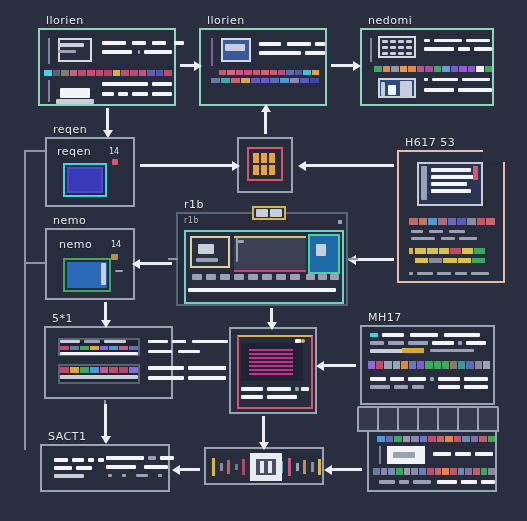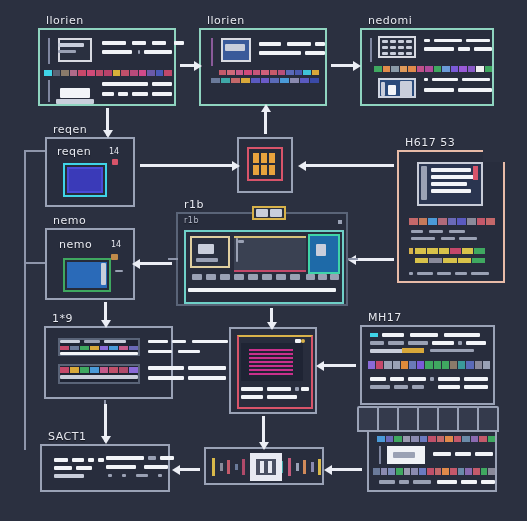--- a/index.html
+++ b/index.html
@@ -221,21 +221,21 @@
       <div class="bar" style="left:102px;top:12px;width:20px;height:3px;"></div>
       <div class="bar" style="left:126px;top:12px;width:14px;height:3px;"></div>
       <div class="bar" style="left:146px;top:12px;width:36px;height:3px;"></div>
       <div class="bar" style="left:102px;top:22px;width:24px;height:3px;"></div>
       <div class="bar" style="left:132px;top:22px;width:22px;height:3px;"></div>
       <div class="bar" style="left:102px;top:38px;width:36px;height:4px;"></div>
       <div class="bar" style="left:142px;top:38px;width:38px;height:4px;"></div>
       <div class="bar" style="left:102px;top:48px;width:36px;height:4px;"></div>
       <div class="bar" style="left:142px;top:48px;width:38px;height:4px;"></div>
     </div>
-    <div class="node-title" style="left:52px;top:312px;">1*9</div>
+    <div class="node-title" style="left:52px;top:312px;">5*1</div>
     <div class="frame" style="left:40px;top:444px;width:130px;height:48px;border:2px solid #9aa2b6;">
       <div class="bar" style="left:12px;top:12px;width:14px;height:4px;"></div>
       <div class="bar" style="left:30px;top:12px;width:12px;height:4px;"></div>
       <div class="bar" style="left:46px;top:12px;width:6px;height:4px;"></div>
       <div class="bar" style="left:56px;top:12px;width:6px;height:4px;"></div>
       <div class="bar" style="left:12px;top:20px;width:18px;height:4px;"></div>
       <div class="bar" style="left:34px;top:20px;width:16px;height:4px;"></div>
       <div class="bar mid" style="left:12px;top:28px;width:30px;height:4px;"></div>
       <div class="bar" style="left:64px;top:10px;width:38px;height:4px;"></div>
       <div class="bar dim" style="left:106px;top:10px;width:8px;height:4px;"></div>

